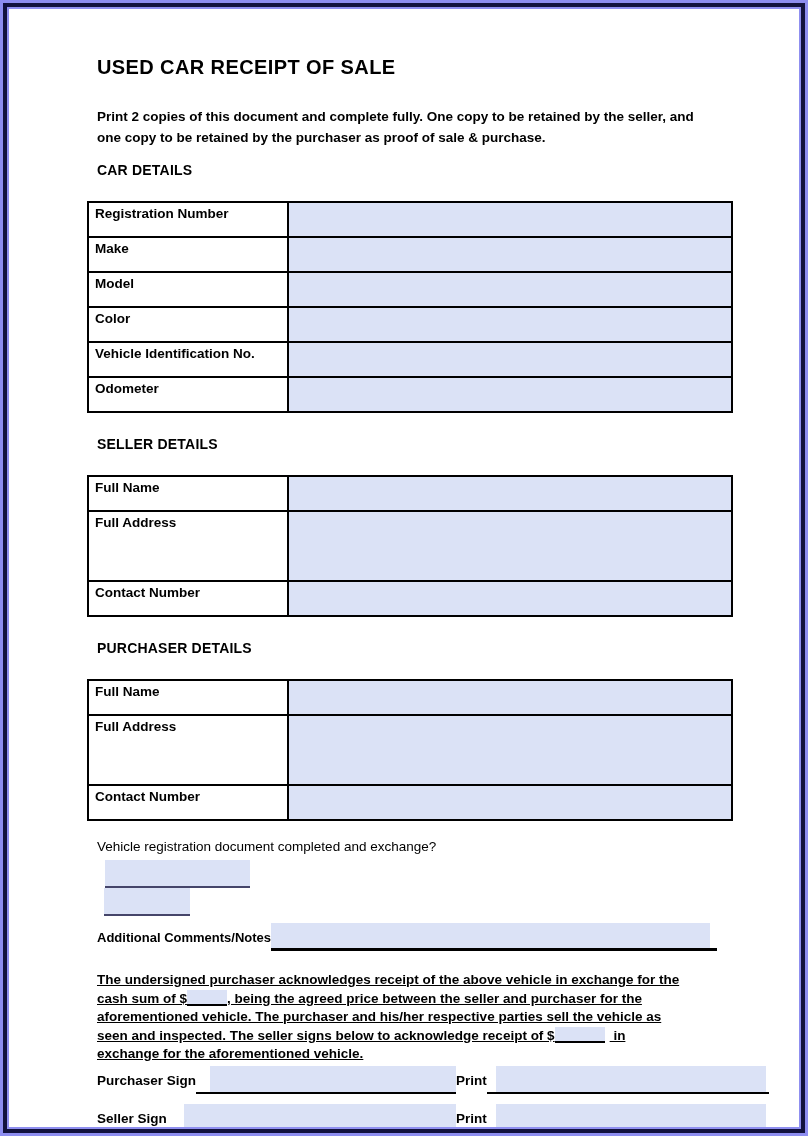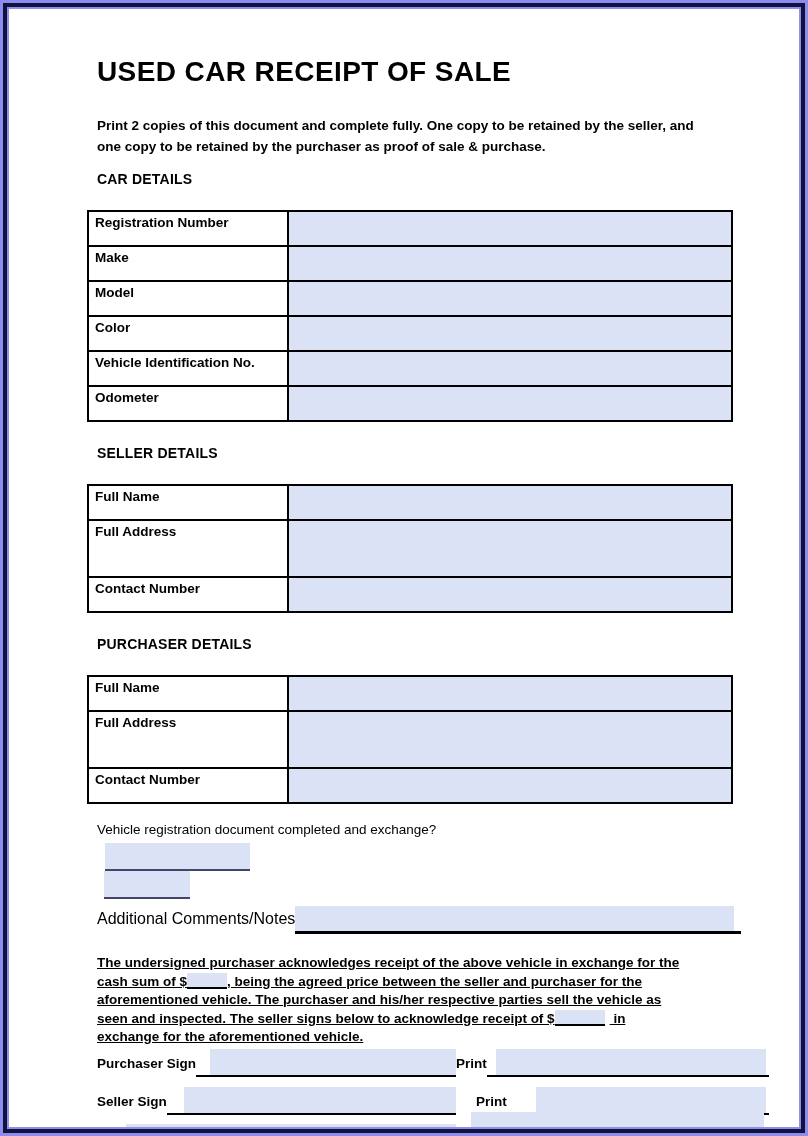--- a/index.html
+++ b/index.html
@@ -5,70 +5,70 @@
   * { margin:0; padding:0; box-sizing:border-box; }
   html,body { background:#ffffff; }
   body { font-family:"Liberation Sans", sans-serif; color:#000; }
 
   .page-border-outer { width:808px; height:1136px; background:#8d8df0; padding:3px; }
   .page-border-dark  { width:100%; height:100%; background:#12123e; padding:4px; }
   .page { width:100%; height:100%; background:#fff; border:2px solid #8f8ff0;
           padding:47px 0 0 78px; overflow:hidden; }
 
   .txt { margin-left:10px; }
-  .title { font-size:28px; font-weight:bold; letter-spacing:.4px; }
+  .title { font-size:20px; font-weight:bold; letter-spacing:.4px; }
   .intro { margin-top:27px; font-size:13.5px; font-weight:bold; line-height:21px; }
   .intro div { white-space:nowrap; }
 
   .section-heading { font-size:14px; font-weight:bold; letter-spacing:.2px; }
   .sh-car { margin-top:14px; }
   .sh-seller { margin-top:23px; }
   .sh-purchaser { margin-top:23px; }
 
   table.details { border-collapse:collapse; width:646px; margin-top:23px; table-layout:fixed; }
   table.details td { border:2px solid #000; vertical-align:top;
                      font-size:13.5px; font-weight:bold; padding:3px 6px; }
   td.label-cell { width:200px; background:#fff; }
   td.field-cell { background:#dbe2f6; }
   tr.h-sm td { height:35px; }
-  tr.h-lg td { height:57px; }
+  tr.h-lg td { height:70px; }
 
   .exchange-row { display:flex; align-items:flex-start; margin-left:10px; margin-top:18px;flex-direction:column; }
   .exchange-row .q { font-size:13.5px; font-weight:normal; padding-bottom:6px; white-space:nowrap; }
 
   .blank { position:relative; display:inline-block; height:28px; border-bottom:2px solid #000; }
   .blank::before { content:""; position:absolute; left:0; right:0; top:0; bottom:0; background:#dbe2f6; }
   .blank.thin-line { border-bottom:2px solid #45456a; }
   .blank.inset14::before { left:14px; }
   .blank.inset16::before { left:17px; }
   .blank.inset10::before { left:9px; right:3px; }
   .blank.inset-r7::before { right:7px; }
   .blank.raised::before { top:-12px; bottom:10px; left:2px; right:5px; }
 
   .b-ex1 { width:145px; margin-left:8px; }
   .b-ex2 { width:86px; margin-left:7px; }
 
   .comments-row { display:flex; align-items:flex-end; margin-left:10px; margin-top:7px; }
-  .comments-row .c-label { font-size:16px; font-weight:normal; padding-bottom:6px; white-space:nowrap; }
+  .comments-row .c-label { font-size:13px; font-weight:bold; padding-bottom:6px; white-space:nowrap; }
   .b-comments { width:446px; border-bottom-width:3px; }
 
   .ack { margin-top:20px; font-size:13.5px; font-weight:bold; line-height:18.5px;text-decoration:underline; }
   .ack div { white-space:nowrap; }
   .blank-inline { display:inline-block; height:16px; background:#dbe2f6;
                   border-bottom:2px solid #000; vertical-align:-3px; }
   .b-cash { width:40px; }
   .b-receipt { width:50px; margin-right:5px; }
 
   .sig-row { display:flex; align-items:flex-end; margin-left:10px; width:672px;justify-content:flex-end; }
   .sig-row .sig-label { font-size:13.5px; font-weight:bold; padding-bottom:6px; white-space:nowrap; }
   .sig-left { display:flex; align-items:flex-end; flex:0 0 359px; }
   .sig-left .blank { flex:1; }
   .b-grow { flex:1; }
   .row-purchaser { margin-top:2px; }
-  .row-seller { margin-top:10px;gap:20px; }
+  .row-seller { margin-top:10px; }
   .row-date { margin-top:9px; }
   .date-spacer { flex:0 0 13px; border-bottom:2px solid #000; height:2px; }
 </style>
 </head>
 <body>
 
 <div class="page-border-outer">
 <div class="page-border-dark">
 <div class="page">
 

